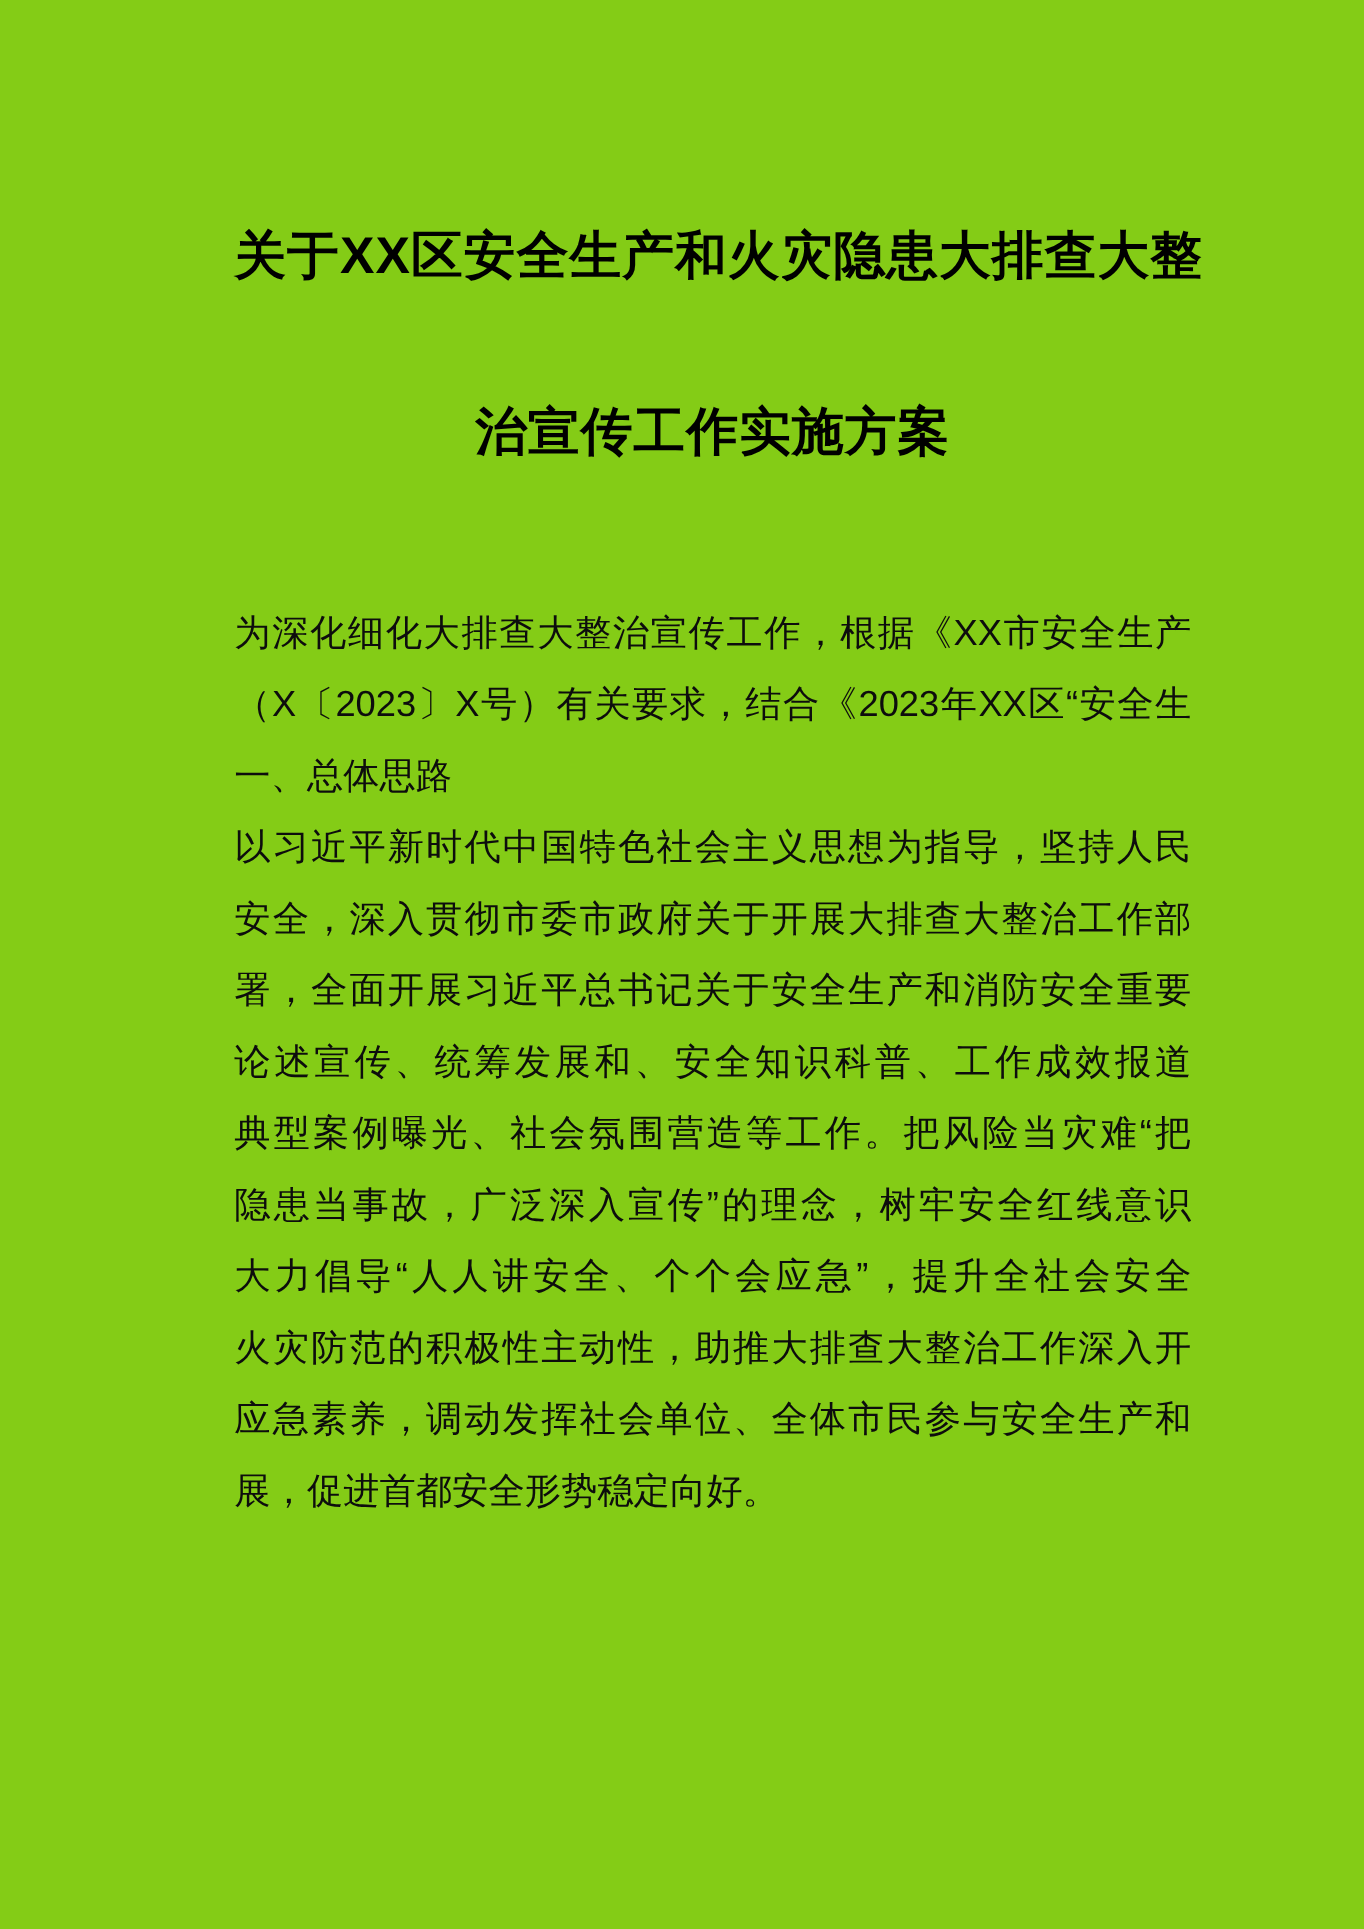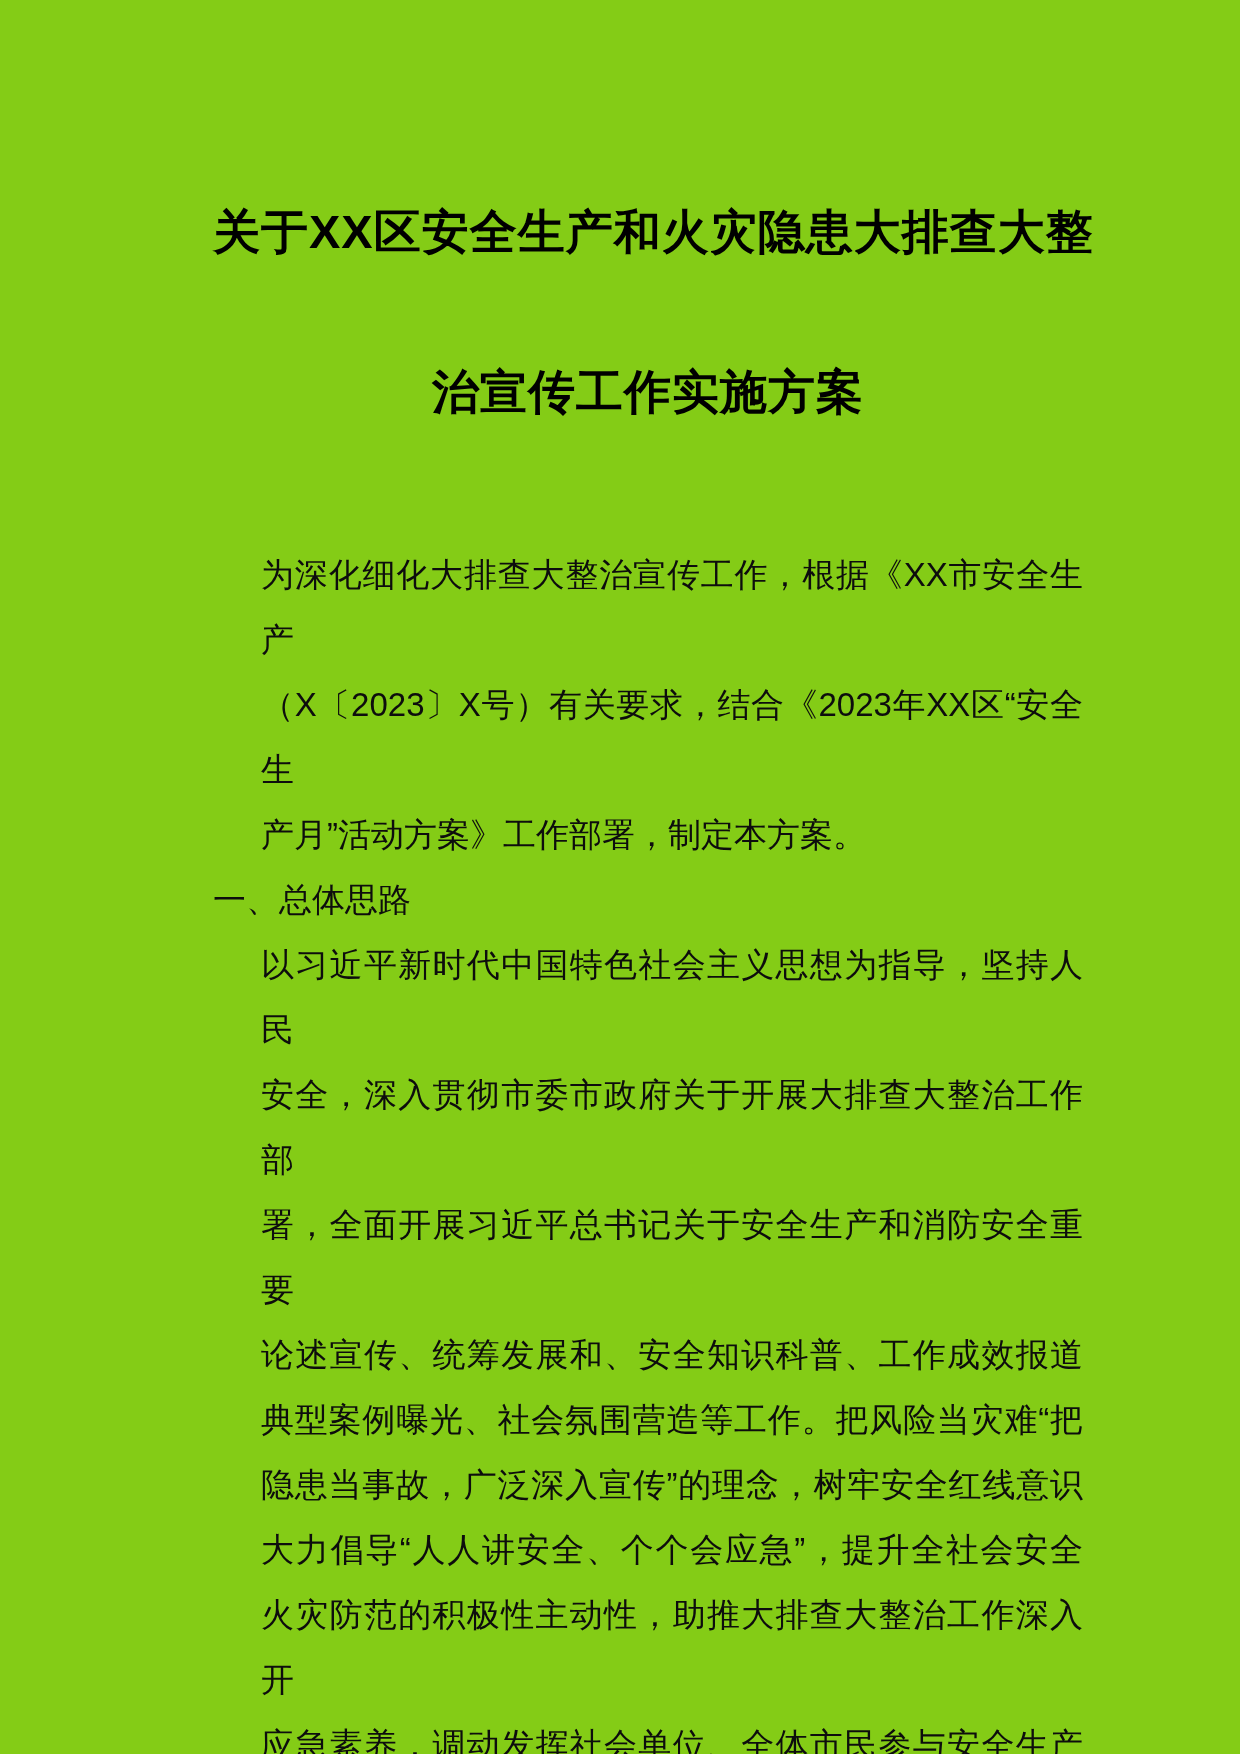--- a/index.html
+++ b/index.html
@@ -39,21 +39,20 @@
   .doc-body {
     margin-top: 70px;
     font-size: 33px;
     font-weight: 400;
     line-height: 65px;
     color: #0d0d0d;
   }
   .paragraph .doc-line {
     text-align: justify;
     text-align-last: justify;
-    margin-left: 48px;
   }
   .paragraph .doc-line.last {
     text-align: justify;
     text-align-last: left;
   }
   .section-heading {
     text-align: left;
   }
 </style>
 </head>
@@ -65,21 +64,20 @@
     <h1 class="doc-title">
         <div class="doc-line">关于XX区安全生产和火灾隐患大排查大整</div>
         <div class="doc-line last">治宣传工作实施方案</div>
       </h1>
 
     <div class="doc-body">
 
       <div class="paragraph">
           <div class="doc-line">为深化细化大排查大整治宣传工作，根据《XX市安全生产</div>
           <div class="doc-line">（X〔2023〕X号）有关要求，结合《2023年XX区“安全生</div>
-          <div class="doc-line last">产月”活动方案》工作部署，制定本方案。</div>
         </div>
 
       <div class="section-heading doc-line">一、总体思路</div>
 
       <div class="paragraph">
           <div class="doc-line">以习近平新时代中国特色社会主义思想为指导，坚持人民</div>
           <div class="doc-line">安全，深入贯彻市委市政府关于开展大排查大整治工作部</div>
           <div class="doc-line">署，全面开展习近平总书记关于安全生产和消防安全重要</div>
           <div class="doc-line">论述宣传、统筹发展和、安全知识科普、工作成效报道</div>
           <div class="doc-line">典型案例曝光、社会氛围营造等工作。把风险当灾难“把</div>

